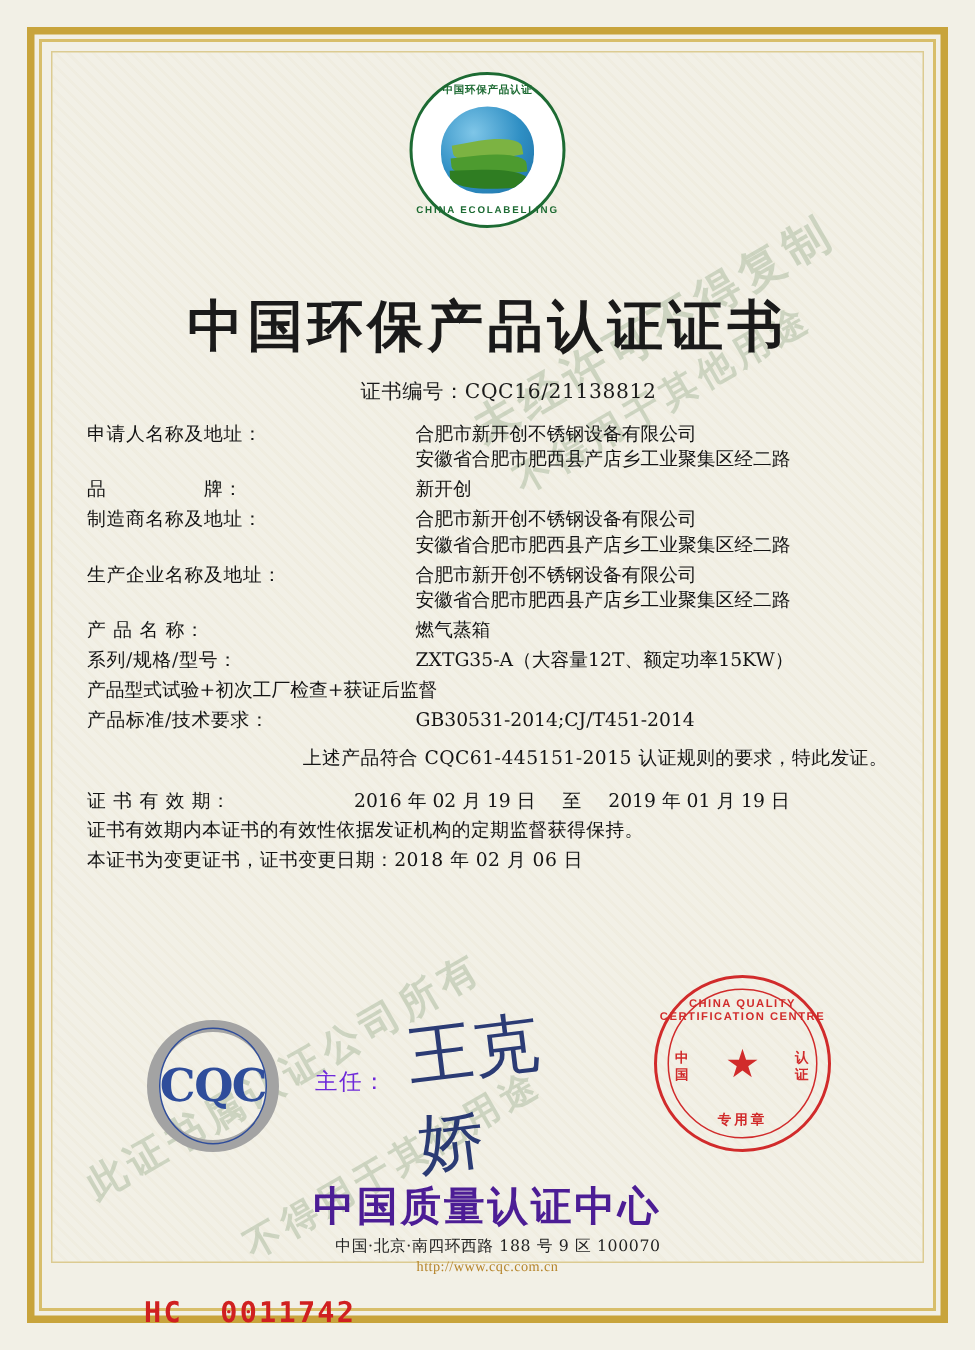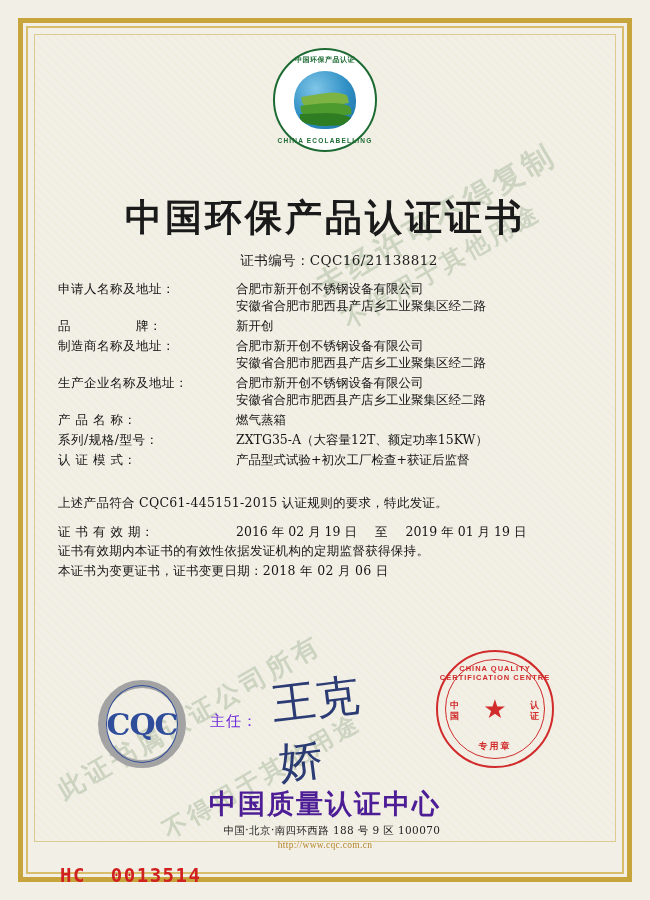--- a/index.html
+++ b/index.html
@@ -122,36 +122,38 @@
     width: 534px;
     font-family: "DejaVu Serif", serif;
     color: #141414;
   }
   .row {
     display: flex;
     align-items: flex-start;
     margin-bottom: 3px;
     font-size: 12.5px;
     line-height: 17px;
+    gap: 41px;
   }
   .row .lbl {
     width: 178px;
     flex: 0 0 178px;
     letter-spacing: 0.5px;
     white-space: nowrap;
   }
   .row .val {
     flex: 1 1 auto;
   }
   .val .line2 { display: block; }
   .note {
     font-size: 12.5px;
     line-height: 19px;
-    margin: 25px 0 4px 0;
+    margin: 7px 0 4px 0;
     letter-spacing: 0.3px;
+    text-align: right;
   }
   .valid-row {
     display: flex;
     font-size: 12.5px;
     line-height: 19px;
     margin-top: 10px;
     align-items: center;
   }
   .valid-row .lbl {
     width: 178px; flex: 0 0 178px;
@@ -273,21 +275,21 @@
   }
   .serial {
     position: absolute;
     left: 60px; bottom: 14px;
     font-family: "DejaVu Sans Mono", monospace;
     font-size: 19px;
     font-weight: bold;
     color: #d02020;
     letter-spacing: 1.5px;
   }
-  .serial .hc { margin-right: 12px; }
+  .serial .hc { margin-right: 12px; margin-left: 36px; }
 
   
   .wm {
     position: absolute;
     color: rgba(120, 150, 110, 0.30);
     font-family: "DejaVu Serif", serif;
     font-weight: bold;
     white-space: nowrap;
     pointer-events: none;
     transform: rotate(-30deg);
@@ -364,24 +366,27 @@
       <div class="lbl">产 品 名 称：</div>
       <div class="val">燃气蒸箱</div>
     </div>
 
     <div class="row">
       <div class="lbl">系列/规格/型号：</div>
       <div class="val">ZXTG35-A（大容量12T、额定功率15KW）</div>
     </div>
 
     <div class="row">
-      <div class="lbl">认 证 模 式：</div>
       <div class="val">产品型式试验+初次工厂检查+获证后监督</div>
     </div>
 
+    <div class="row">
+      <div class="lbl">产品标准/技术要求：</div>
+      <div class="val">GB30531-2014;CJ/T451-2014</div>
+    </div>
 
     <div class="note">上述产品符合 CQC61-445151-2015 认证规则的要求，特此发证。</div>
 
     <div class="valid-row">
       <div class="lbl">证 书 有 效 期：</div>
       <div class="dates">
         <span>2016 年 02 月 19 日</span>
         <span class="sep">至</span>
         <span>2019 年 01 月 19 日</span>
       </div>
@@ -406,16 +411,16 @@
     <div class="star">★</div>
     <div class="cn-bottom">专用章</div>
   </div>
 
   <div class="org">中国质量认证中心</div>
   <div class="addr">中国·北京·南四环西路 188 号 9 区    100070</div>
   <div class="url">http://www.cqc.com.cn</div>
 
   <div class="serial">
     <span class="hc">HC</span>
-    <span>0013514</span>
+    <span>0011742</span>
   </div>
 
 </div>
 
 </body></html>

